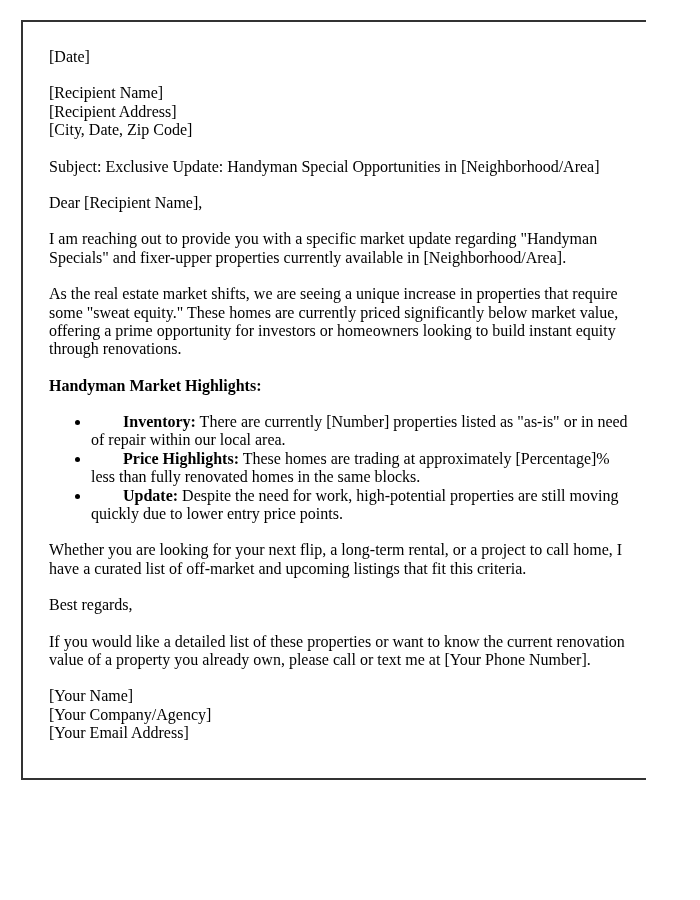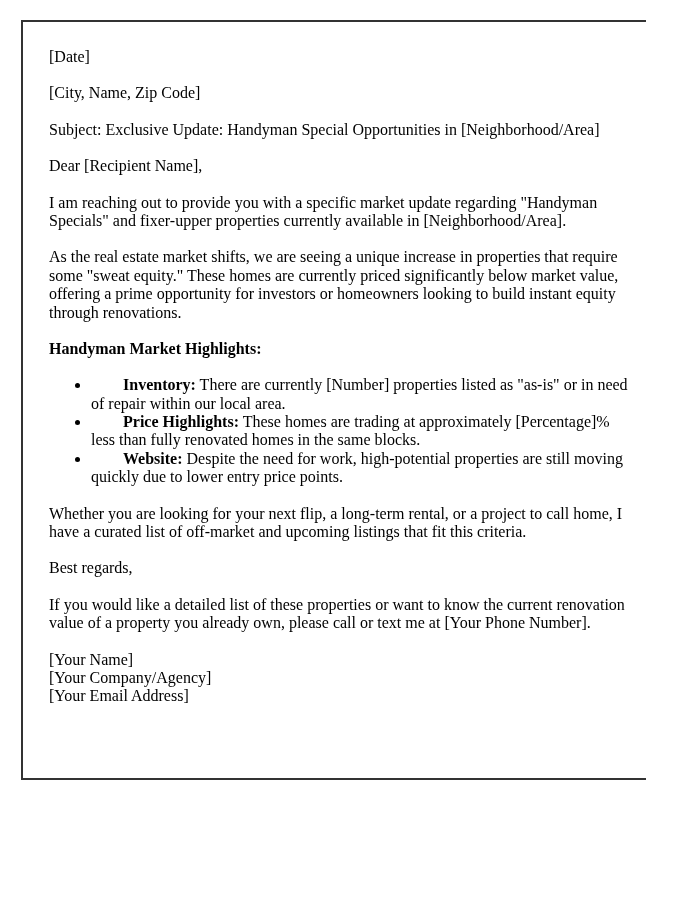--- a/index.html
+++ b/index.html
@@ -56,37 +56,39 @@
 </style>
 </head>
 <body>
 
 <div class="page">
   <div class="letter">
 
     <p>[Date]</p>
 
     <div class="block">
-      <div>[City, Name, Zip Code]</div>
+      <div>[Recipient Name]</div>
+      <div>[Recipient Address]</div>
+      <div>[City, Date, Zip Code]</div>
     </div>
 
     <p>Subject: Exclusive Update: Handyman Special Opportunities in [Neighborhood/Area]</p>
 
     <p>Dear [Recipient Name],</p>
 
     <p>I am reaching out to provide you with a specific market update regarding "Handyman Specials" and fixer-upper properties currently available in [Neighborhood/Area].</p>
 
     <p>As the real estate market shifts, we are seeing a unique increase in properties that require some "sweat equity." These homes are currently priced significantly below market value, offering a prime opportunity for investors or homeowners looking to build instant equity through renovations.</p>
 
     <p class="bold">Handyman Market Highlights:</p>
 
     <ul class="highlights">
       <li><span class="bold">Inventory:</span> <span>There are currently [Number] properties listed as "as-is" or in need of repair within our local area.</span></li>
       <li><span class="bold">Price Highlights:</span> <span>These homes are trading at approximately [Percentage]% less than fully renovated homes in the same blocks.</span></li>
-      <li><span class="bold">Website:</span> <span>Despite the need for work, high-potential properties are still moving quickly due to lower entry price points.</span></li>
+      <li><span class="bold">Update:</span> <span>Despite the need for work, high-potential properties are still moving quickly due to lower entry price points.</span></li>
     </ul>
 
     <p>Whether you are looking for your next flip, a long-term rental, or a project to call home, I have a curated list of off-market and upcoming listings that fit this criteria.</p>
 
     <p>Best regards,</p>
 
     <p>If you would like a detailed list of these properties or want to know the current renovation value of a property you already own, please call or text me at [Your Phone Number].</p>
 
     <div class="block">
       <div>[Your Name]</div>

